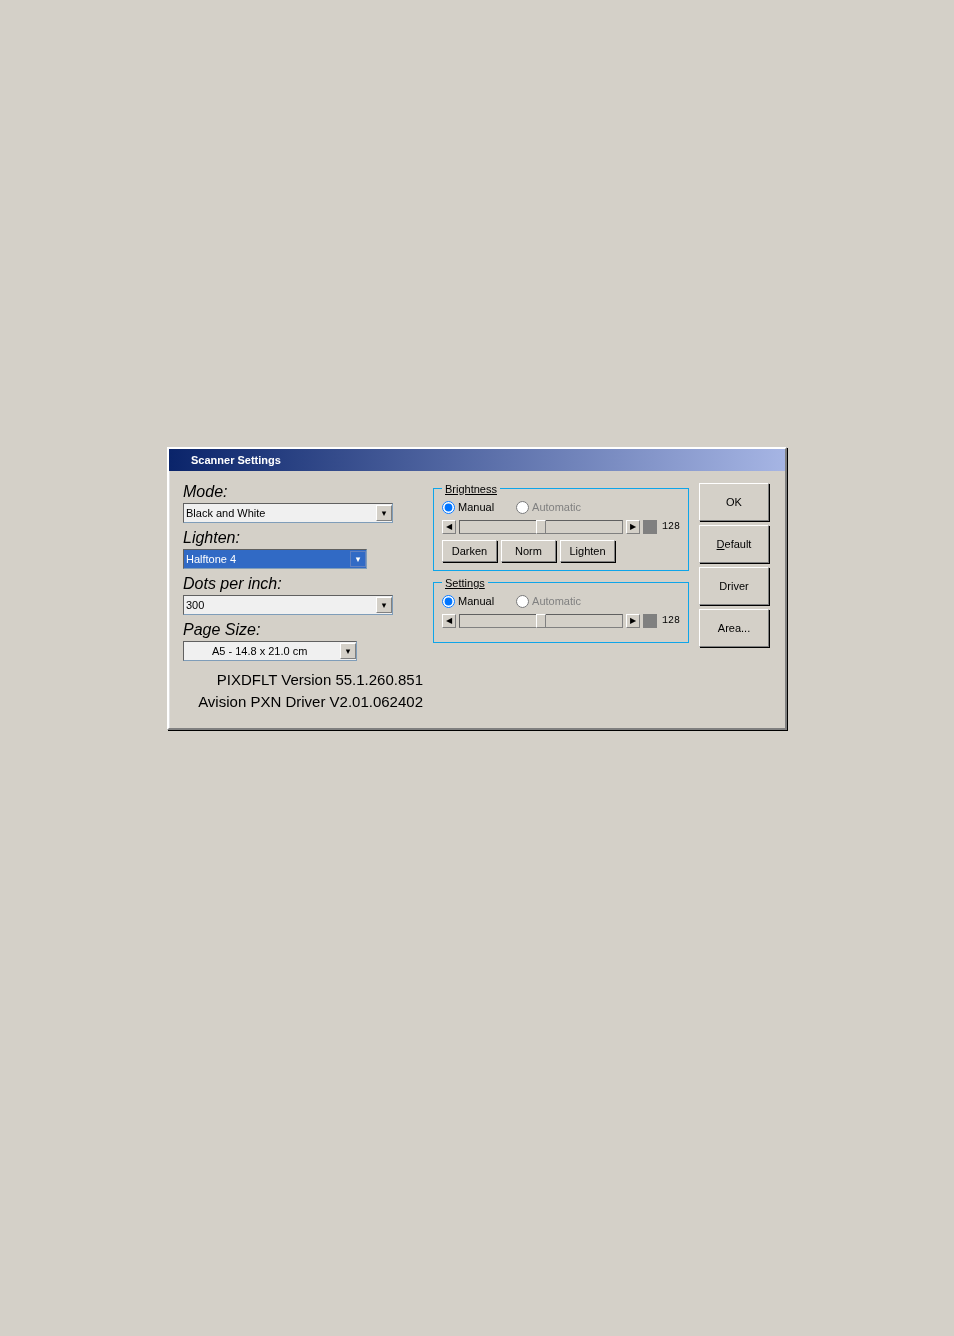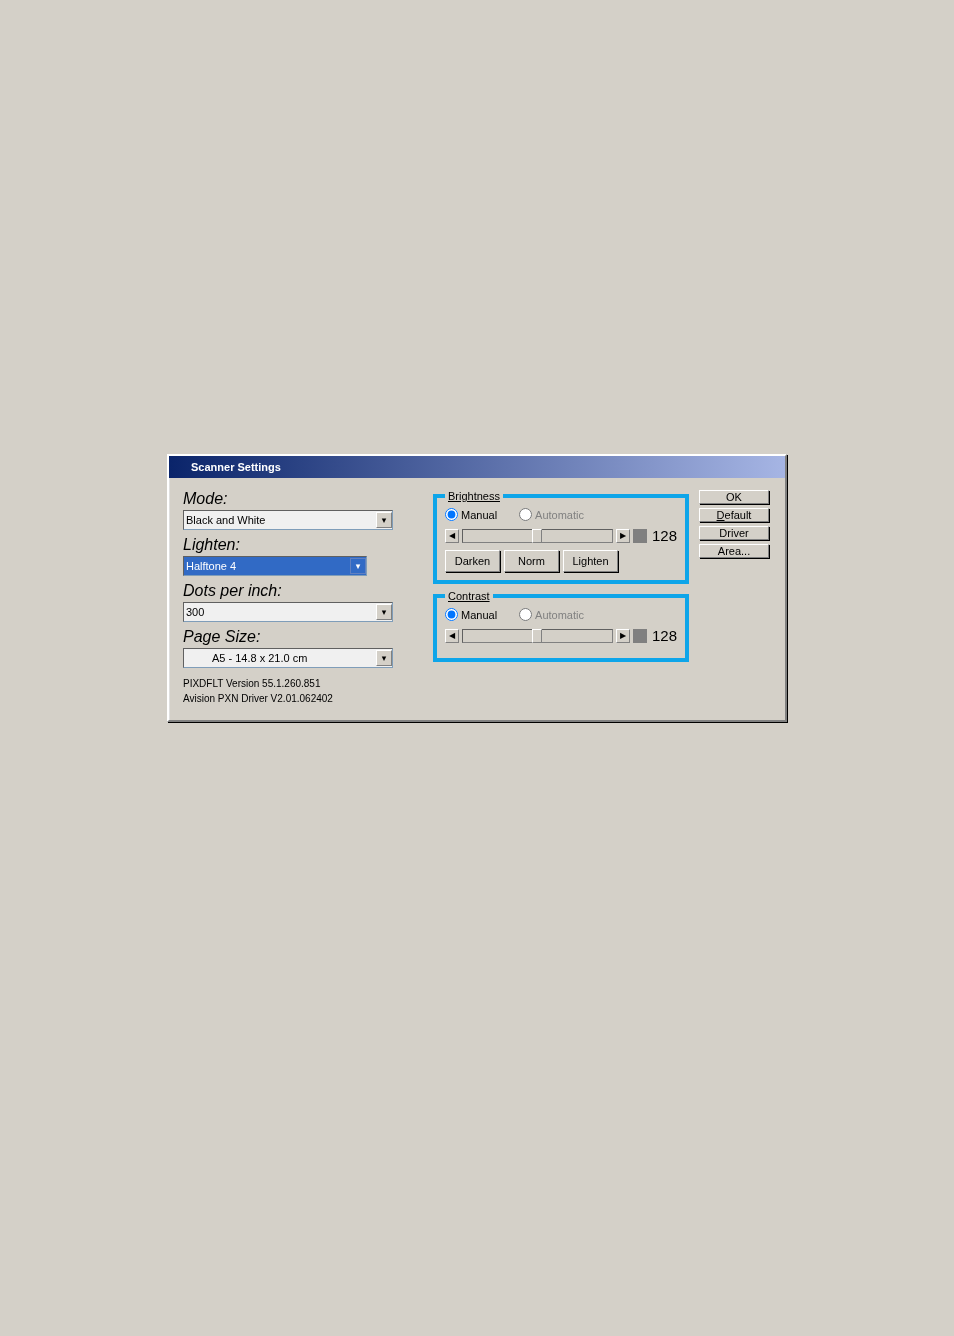--- a/index.html
+++ b/index.html
@@ -94,34 +94,35 @@
       width: 184px;
       background: #316ac5;
       color: white;
     }
 
     .select-dpi {
       width: 210px;
     }
 
     .select-pagesize {
-      width: 210px;
+      width: 174px;
       padding-left: 28px;
     }
 
     .version-text {
-      font-size: 10px;
+      font-size: 15px;
       color: #000;
       line-height: 1.5;
       margin-top: 8px;
+      text-align: right;
     }
 
     
     .group-box {
-      border: 4px solid #0ea5e9;
+      border: 1px solid #0ea5e9;
       padding: 6px 8px 8px 8px;
       margin-bottom: 8px;
       position: relative;
     }
 
     .group-box legend {
       font-size: 11px;
       padding: 0 3px;
       color: #000;
     }
@@ -217,22 +218,23 @@
     .slider-value-box {
       width: 14px;
       height: 14px;
       background: #808080;
       display: flex;
       align-items: center;
       justify-content: center;
     }
 
     .slider-value {
-      font-size: 15px;
+      font-size: 10px;
       margin-left: 2px;
+      font-family: Liberation Mono, monospace;
     }
 
     
     .buttons-row {
       display: flex;
       gap: 4px;
     }
 
     .win-button {
       min-width: 55px;
@@ -244,21 +246,21 @@
       box-shadow: 1px 1px 0 #000;
       font-size: 11px;
       font-family: 'Tahoma', 'MS Sans Serif', Arial, sans-serif;
       cursor: pointer;
       padding: 0 8px;
       text-align: center;
     }
 
     .win-button-right {
       width: 70px;
-      height: 14px;
+      height: 38px;
       background: #d4d0c8;
       border: 1px solid #ffffff;
       border-right-color: #808080;
       border-bottom-color: #808080;
       box-shadow: 1px 1px 0 #000;
       font-size: 11px;
       font-family: 'Tahoma', 'MS Sans Serif', Arial, sans-serif;
       cursor: pointer;
       padding: 0 6px;
       text-align: center;
@@ -389,21 +391,21 @@
 
         <div class="buttons-row">
           <button class="win-button">Darken</button>
           <button class="win-button">Norm</button>
           <button class="win-button">Lighten</button>
         </div>
       </fieldset>
 
       <fieldset class="group-box contrast-group">
         <legend>
-          <span>Contrast</span>
+          <span>Settings</span>
         </legend>
 
         <div class="radio-row">
           <label class="radio-label">
             <input type="radio" name="contrast" checked="" style="">
             <span>Manual</span>
           </label>
           <label class="radio-label disabled">
             <input type="radio" name="contrast" style="">
             <span style="color:#808080;">Automatic</span>

